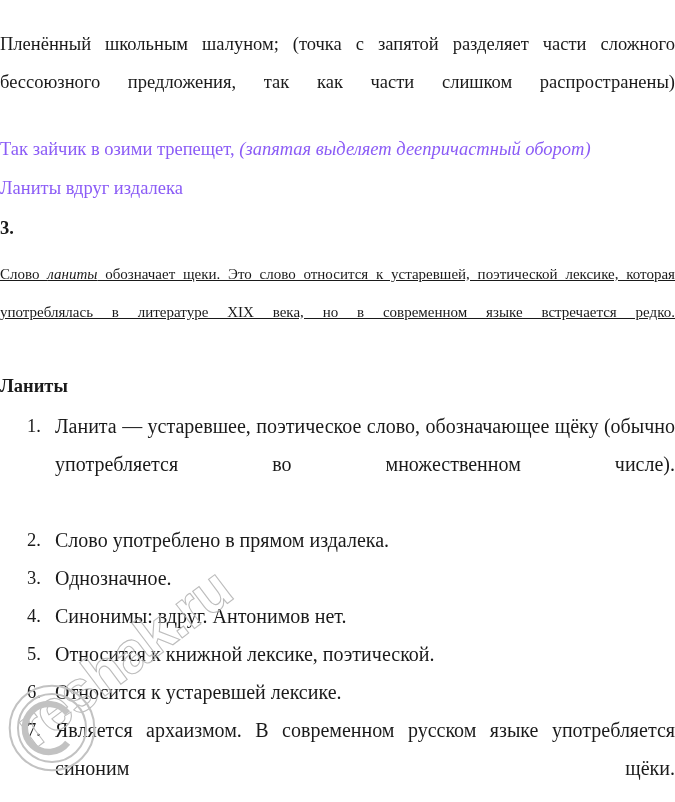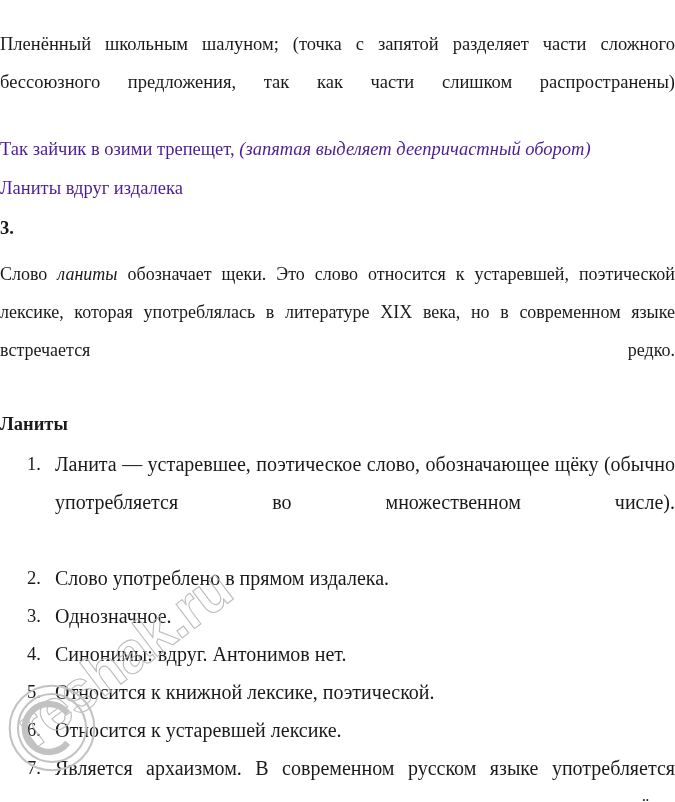--- a/index.html
+++ b/index.html
@@ -25,21 +25,21 @@
     margin-top: 25px;
   }
 
   
   .verse-line {
     font-size: 18.5px;
     line-height: 19px;
     text-align: justify;
     text-justify: inter-word;
     margin: 0 0 20px 0;
-    color: #4c1d95;
+    color: #8b5cf6;
   }
   .verse-line .note {
     font-style: italic;
   }
   .verse-wrap2 {
     font-size: 18.5px;
     line-height: 38px;
     text-align: justify;
     text-justify: inter-word;
     margin: 0 0 1px 0;
@@ -53,26 +53,27 @@
   
   .section-number {
     font-size: 18.5px;
     font-weight: bold;
     margin: 16px 0 17px 0;
     line-height: 20px;
   }
 
   
   .para {
-    font-size: 18px;
+    font-size: 15px;
     line-height: 38px;
     text-align: justify;
     text-justify: inter-word;
     margin: 0 0 0 0;
     hyphens: none;
+    text-decoration: underline;
   }
   .para::after {
     content: "";
     display: inline-block;
     width: 100%;
   }
   .para .it { font-style: italic; }
 
   
   .sub-heading {

